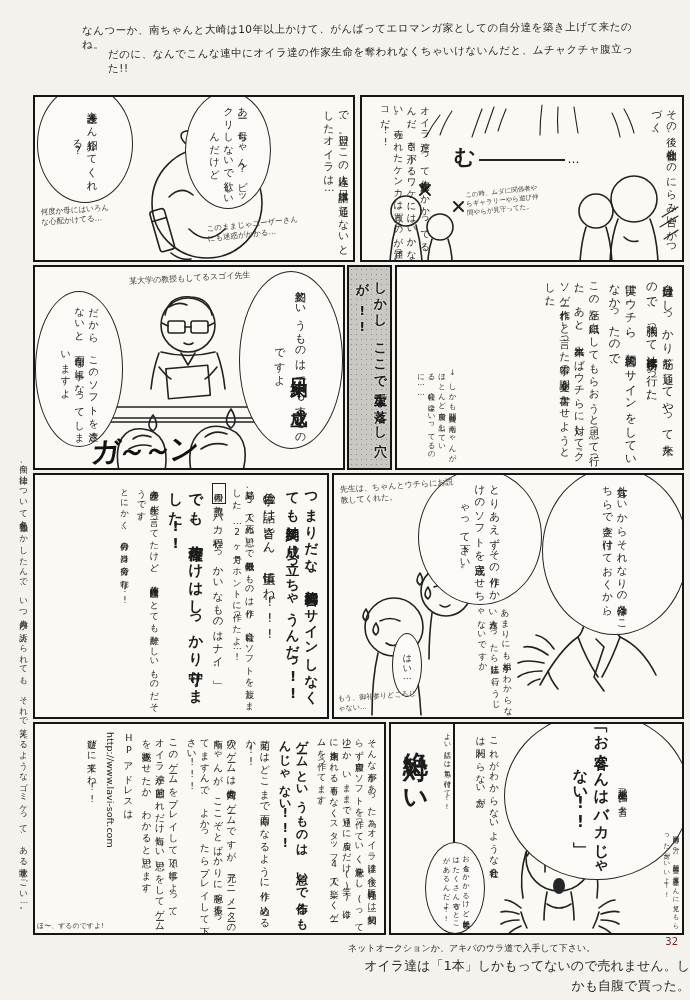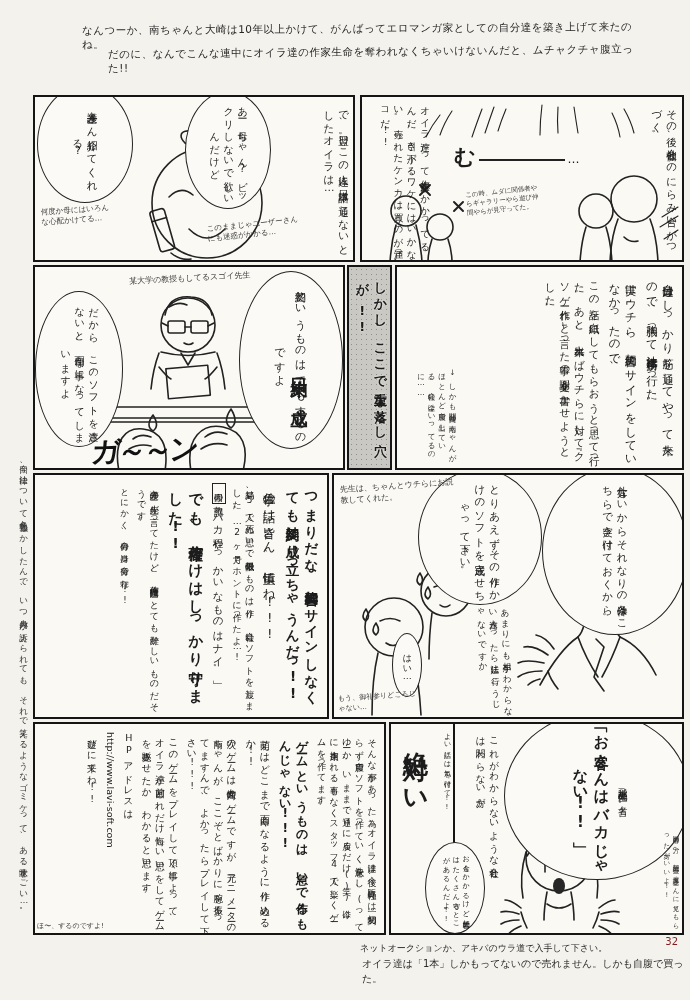--- a/index.html
+++ b/index.html
@@ -256,19 +256,19 @@
       </div>
     </div>
     <div class="v abs" style="left:66px; top:6px; height:152px; width:44px; font-size:9.5px; z-index:3;">これがわからないような会社とは関わらない方が</div>
     <div class="bub" style="left:34px; top:118px; width:60px; height:92px;">
       <div class="v" style="font-size:7px;">お金もかかるけど契約書にはたくさん守るとこがあるんだよ!!</div>
     </div>
     <div class="v abs" style="right:2px; top:106px; height:102px; width:28px; font-size:6.5px; z-index:5; color:#333;">同業者の方へ。契約書は一度弁護士さんに見てもらった方がいいよ!!</div>
   </div>
 
   <div class="footer-note" style="left:338px; top:942px;">
-    <div style="font-size:9px; margin-left:22px;">ネットオークションか、アキバのウラ道で入手して下さい。</div>
-    <div style="font-size:10px; margin-left:24px;">オイラ達は「1本」しかもってないので売れません。しかも自腹で買った。</div>
+    <div style="font-size:9px; margin-left:10px;">ネットオークションか、アキバのウラ道で入手して下さい。</div>
+    <div style="font-size:13px; margin-left:24px;text-align:right;">オイラ達は「1本」しかもってないので売れません。しかも自腹で買った。</div>
   </div>
 
   <div class="pagenum" style="right:12px; top:936px;">32</div>
 
 </div>
 
 </body></html>

